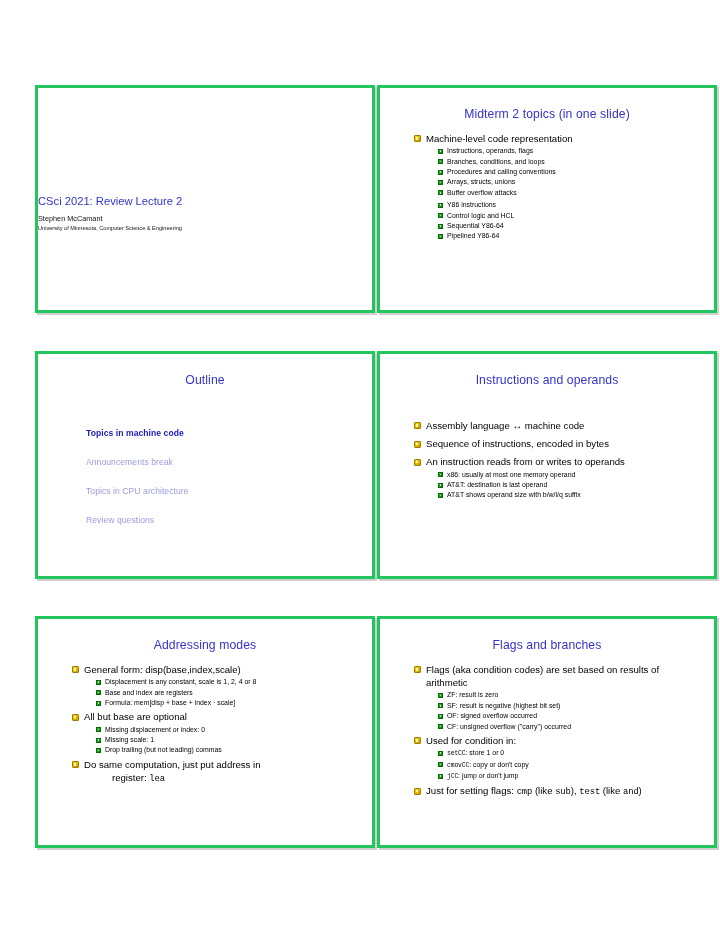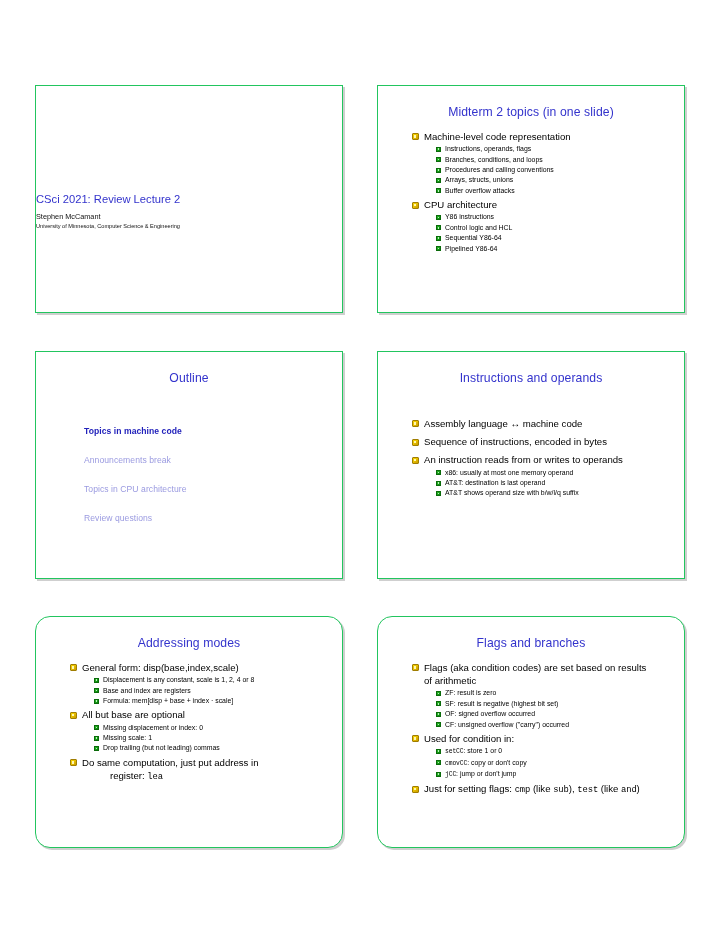--- a/index.html
+++ b/index.html
@@ -16,35 +16,35 @@
   }
 
   #sheet {
     position: absolute;
     left: 0; top: 0;
     width: 720px; height: 932px;
   }
 
   .slide {
     position: absolute;
-    width: 308px;
+    width: 340px;
     height: 228px;
     background: #ffffff;
-    border: 1px solid #22c55e;
+    border: 3px solid #22c55e;
     box-shadow: 2px 2px 0 0 #cfcfcf;
     box-sizing: border-box;
     overflow: hidden;
   }
   .slide.tall { height: 232px; }
 
   .col-l { left: 35px; }
   .col-r { left: 377px; }
   .row-1 { top: 85px; }
   .row-2 { top: 351px; }
-  .row-3 { top: 616px; border-radius: 15px; }
+  .row-3 { top: 616px; }
 
   
   .s-title {
     text-align: center;
     color: #3333cc;
     font-size: 12.2px;
     letter-spacing: .1px;
     margin-top: 19px;
     white-space: nowrap;
   }
@@ -178,24 +178,20 @@
         <span>Machine-level code representation</span>
       </div>
       <div class="sub">
         <div class="lvl2"><span class="bul"></span><span>Instructions, operands, flags</span></div>
         <div class="lvl2"><span class="bul"></span><span>Branches, conditions, and loops</span></div>
         <div class="lvl2"><span class="bul"></span><span>Procedures and calling conventions</span></div>
         <div class="lvl2"><span class="bul"></span><span>Arrays, structs, unions</span></div>
         <div class="lvl2"><span class="bul"></span><span>Buffer overflow attacks</span></div>
       </div>
 
-      <div class="lvl1">
-        <span class="bul"></span>
-        <span>CPU architecture</span>
-      </div>
       <div class="sub">
         <div class="lvl2"><span class="bul"></span><span>Y86 instructions</span></div>
         <div class="lvl2"><span class="bul"></span><span>Control logic and HCL</span></div>
         <div class="lvl2"><span class="bul"></span><span>Sequential Y86-64</span></div>
         <div class="lvl2"><span class="bul"></span><span>Pipelined Y86-64</span></div>
       </div>
 
     </div>
   </div>
 

